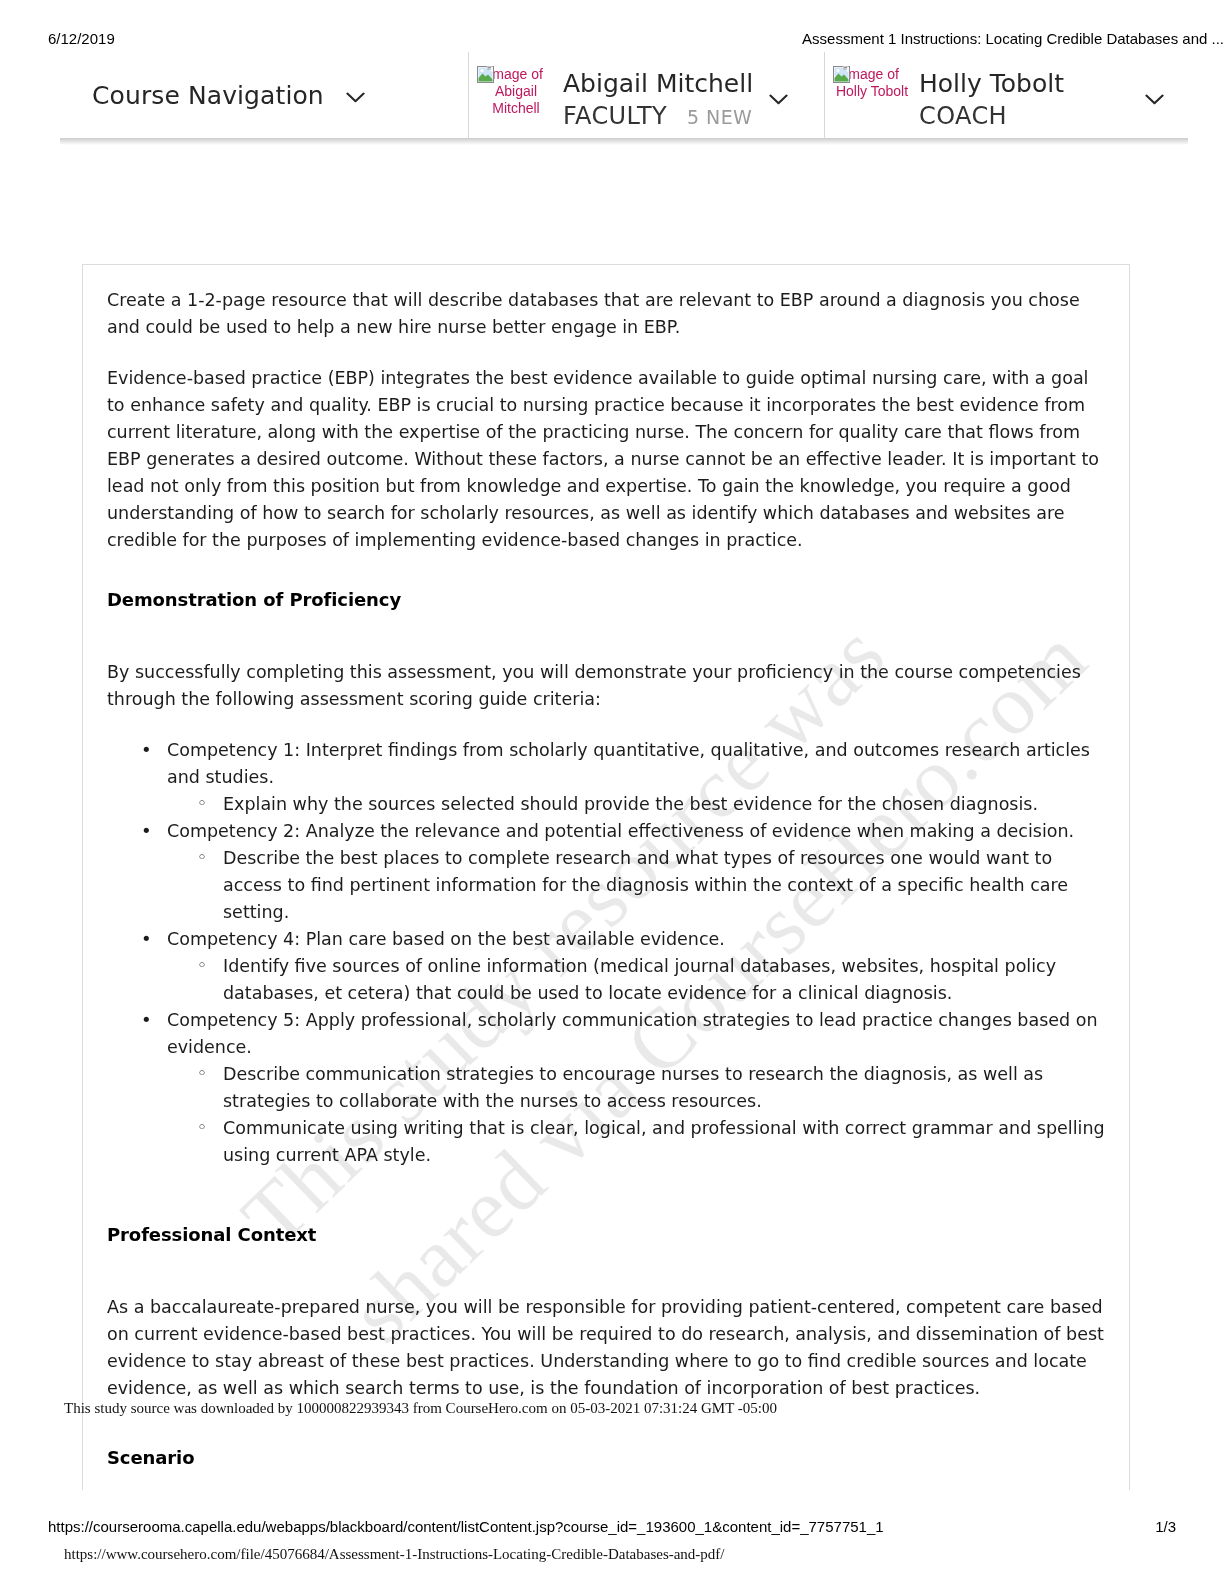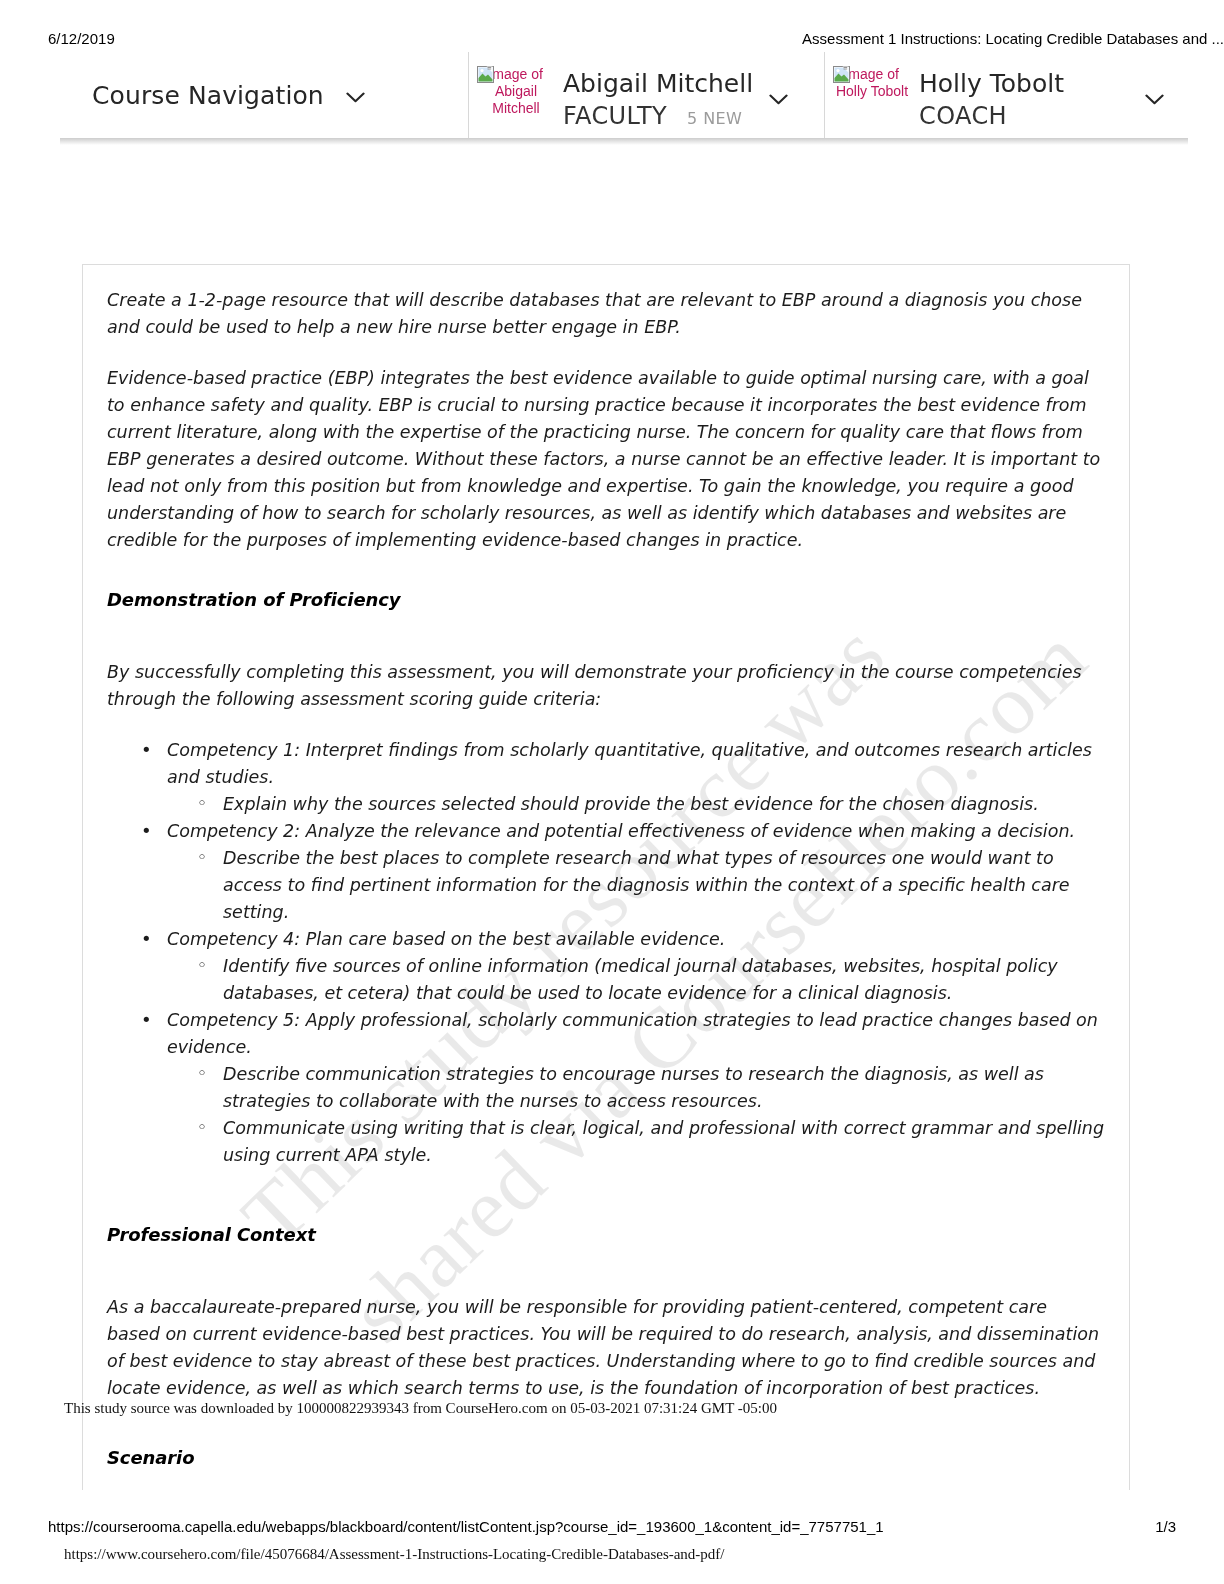--- a/index.html
+++ b/index.html
@@ -131,21 +131,21 @@
   .person-role-line {
     line-height: 32px;
     white-space: nowrap;
   }
   .person-role {
     font-size: 24px;
     color: #333;
     letter-spacing: .4px;
   }
   .person-badge {
-    font-size: 16px;
+    font-size: 19px;
     color: #9b9b9b;
     margin-left: 20px;
     letter-spacing: .4px;
   }
   .person-chev {
     position: absolute;
     right: 36px;
     top: 38px;
   }
   .nav-coach .person-chev { right: 24px; }
@@ -176,21 +176,20 @@
     box-sizing: border-box;
     background: transparent;
     padding: 22px 8px 0 8px;
   }
   .content-inner {
     font-family: "DejaVu Sans", sans-serif;
     font-size: 17.5px;
     line-height: 27px;
     color: #1c1c1c;
     padding: 0 16px;
-    font-style: italic;
   }
   .content-inner p {
     margin: 0 0 24px 0;
   }
   .content-inner h2 {
     font-family: "DejaVu Sans", sans-serif;
     font-size: 18px;
     font-weight: bold;
     color: #000;
     margin: 32px 0 0 0;

